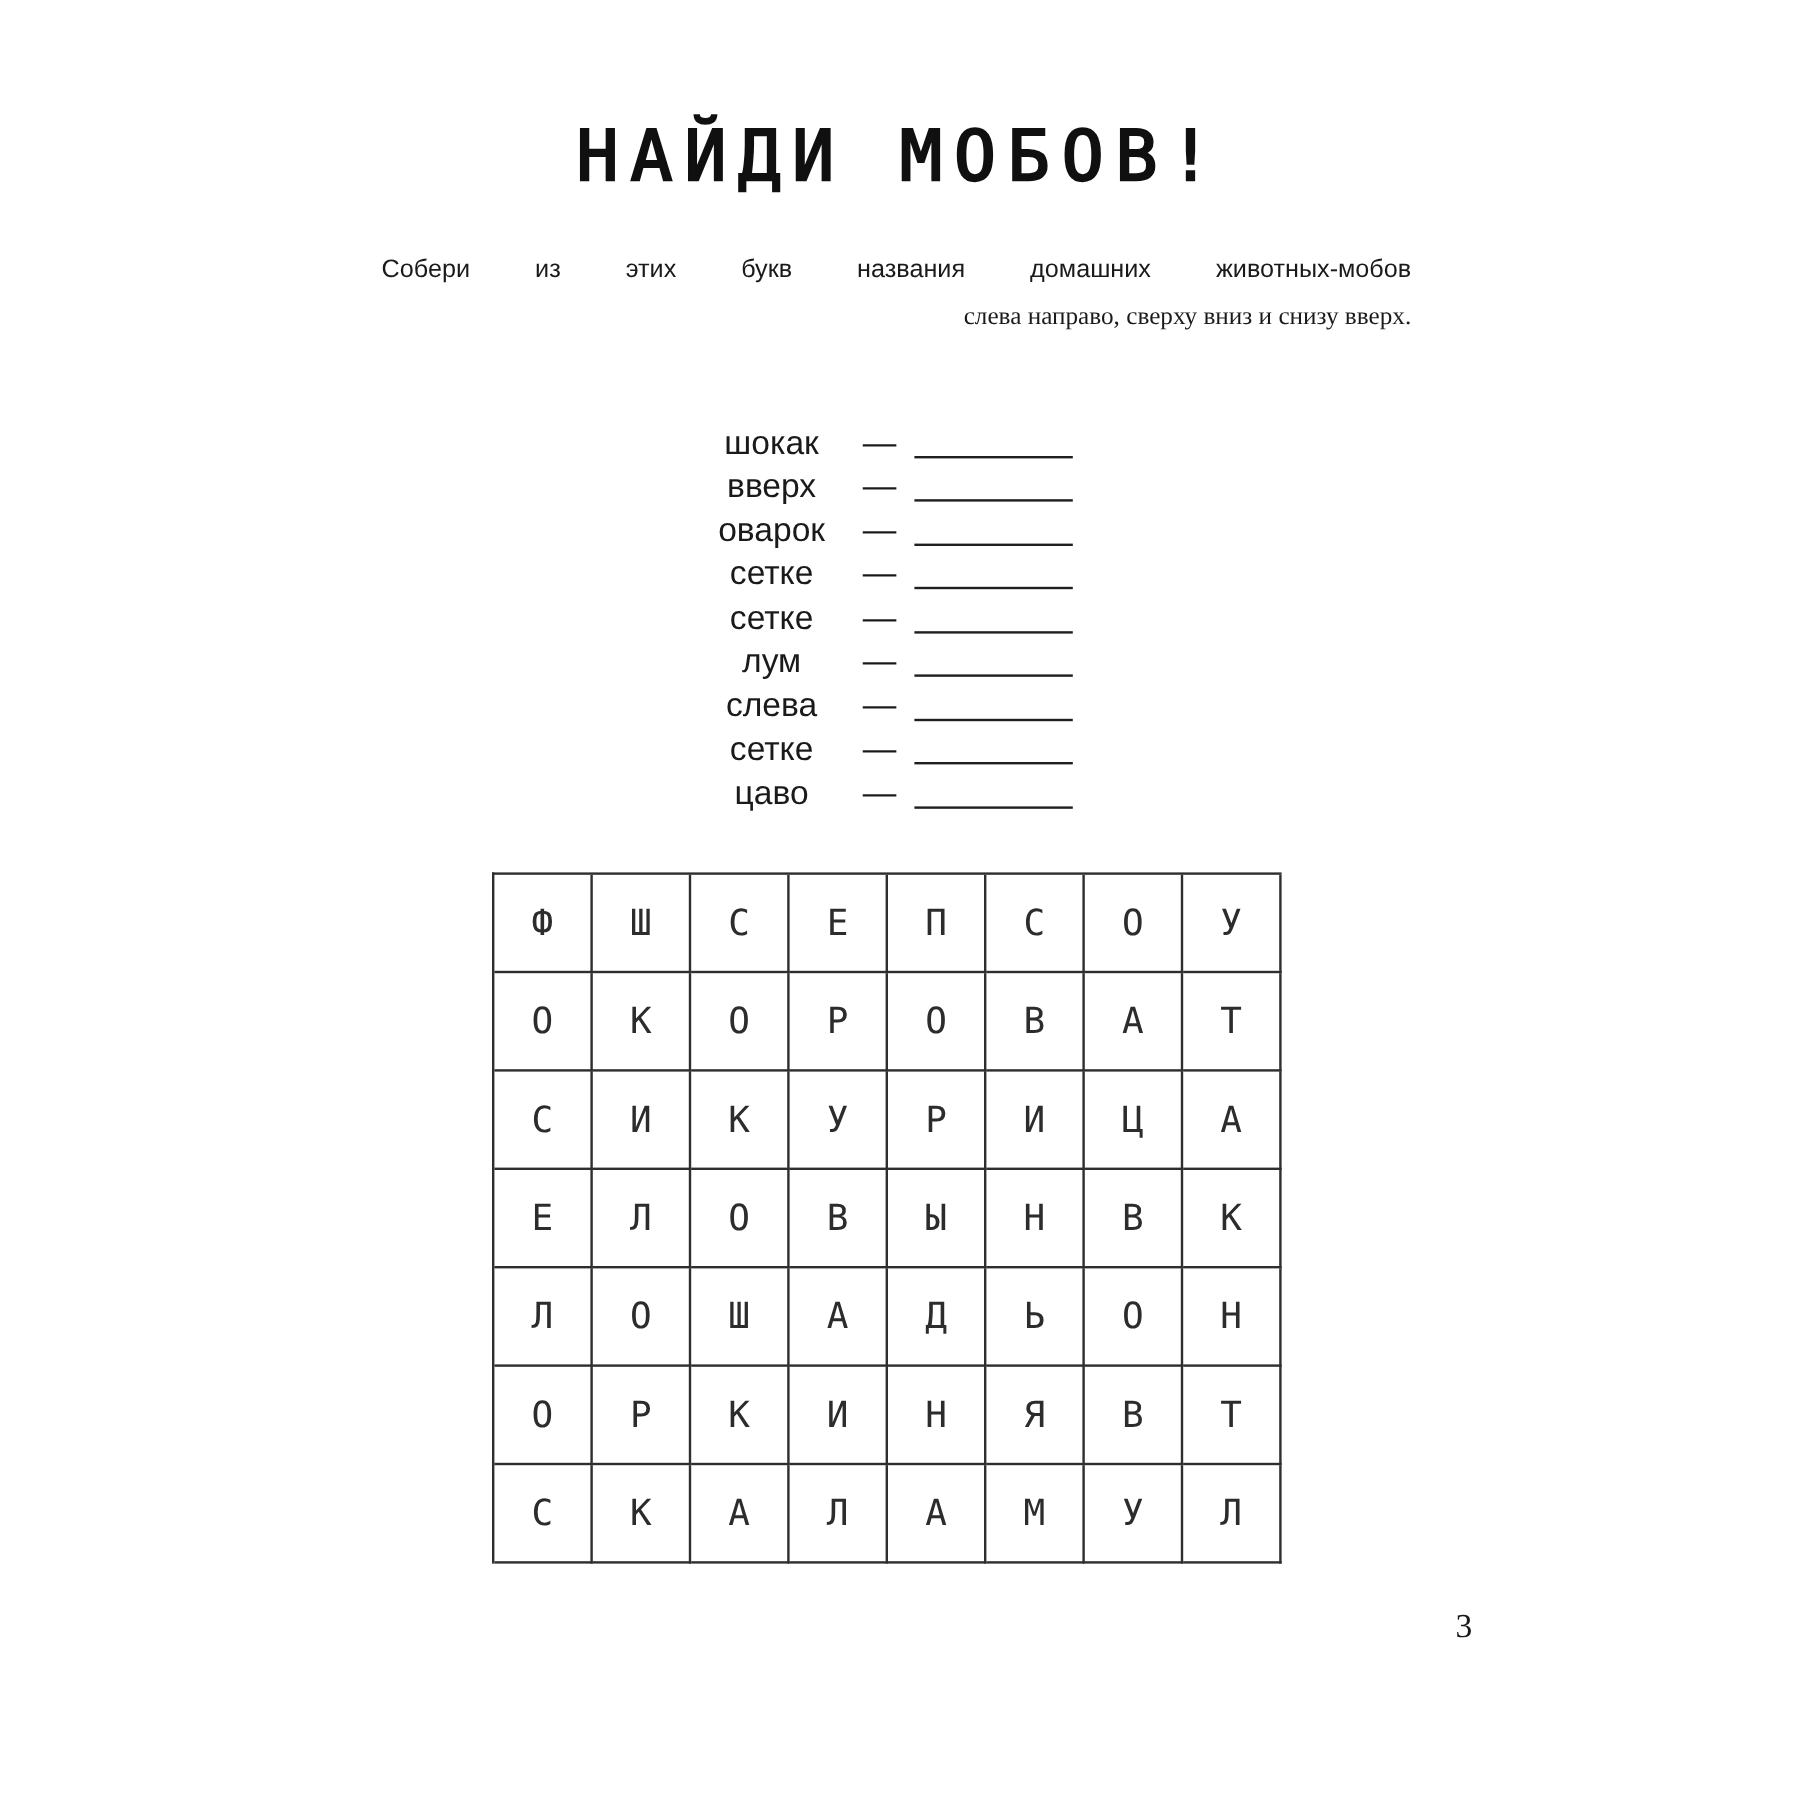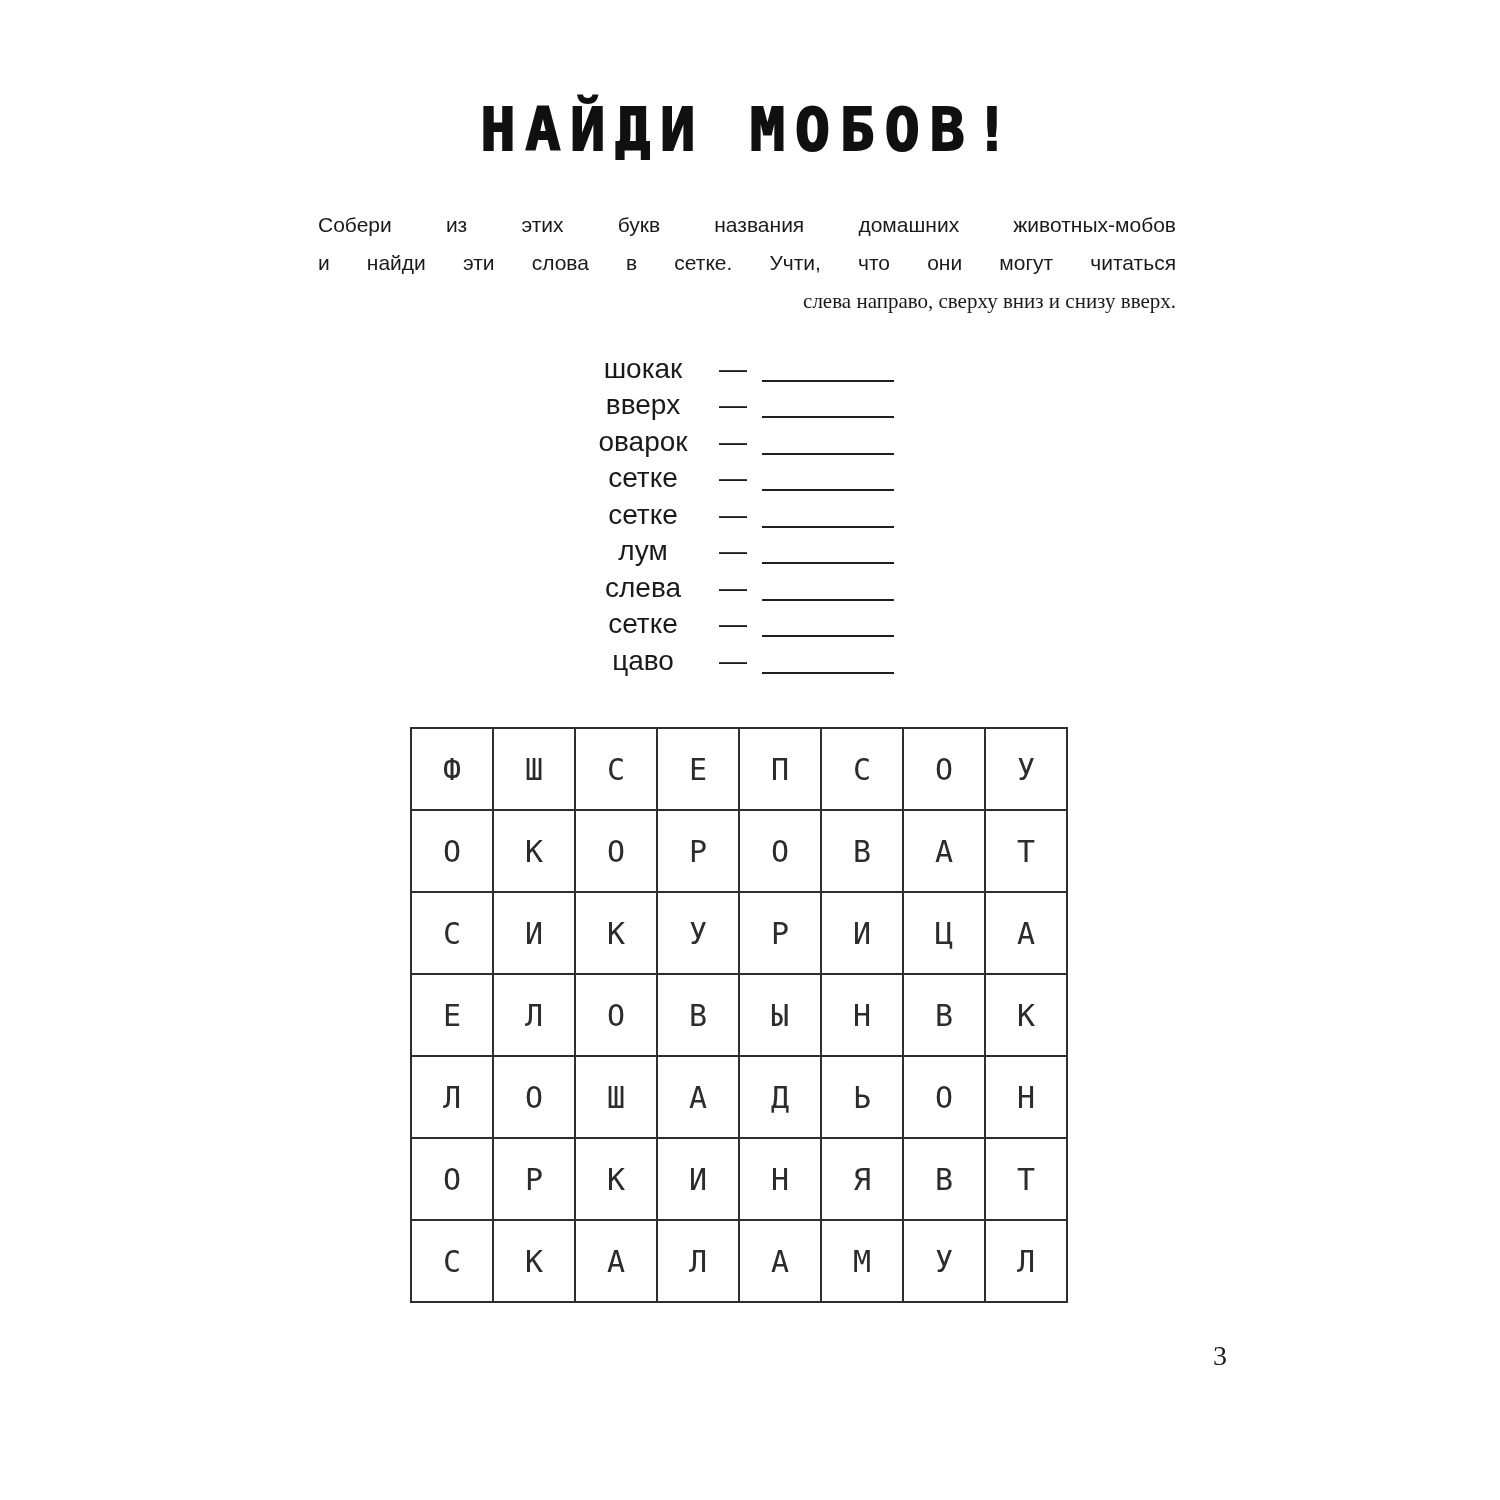--- a/index.html
+++ b/index.html
@@ -11,21 +11,21 @@
     position: relative;
     overflow: hidden;
   }
   .page-title {
     position: absolute;
     top: 96px;
     left: 0;
     width: 100%;
     text-align: center;
     font-family: "DejaVu Sans Mono", monospace;
-    font-weight: bold;
+    font-weight: normal;
     font-size: 58px;
     letter-spacing: 10px;
     color: #101010;
     -webkit-text-stroke: 2px #101010;
   }
   .instructions {
     position: absolute;
     top: 206px;
     left: 318px;
     width: 858px;
@@ -88,21 +88,20 @@
     color: #1a1a1a;
   }
 </style>
 </head>
 <body>
 
 <div class="page-title">НАЙДИ МОБОВ!</div>
 
 <div class="instructions">
   <div class="instr-line justify">Собери из этих букв названия домашних животных-мобов</div>
-  <div class="instr-line justify">и найди эти слова в сетке. Учти, что они могут читаться</div>
   <div class="instr-line center">слева направо, сверху вниз и снизу вверх.</div>
 </div>
 
 <div class="word-list">
     <div class="word-row">
       <span class="word">шокак</span>
       <span class="dash">—</span>
       <span class="blank"></span>
     </div>
     <div class="word-row">

